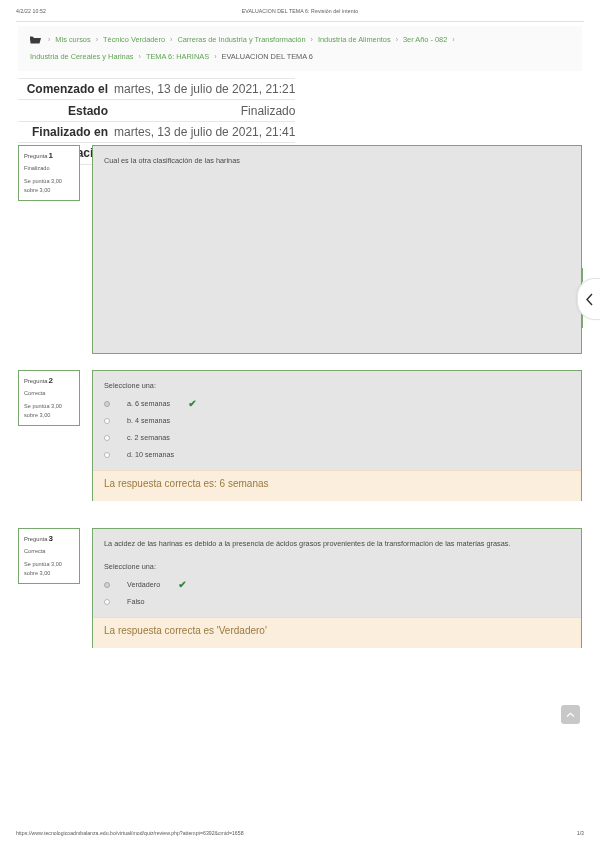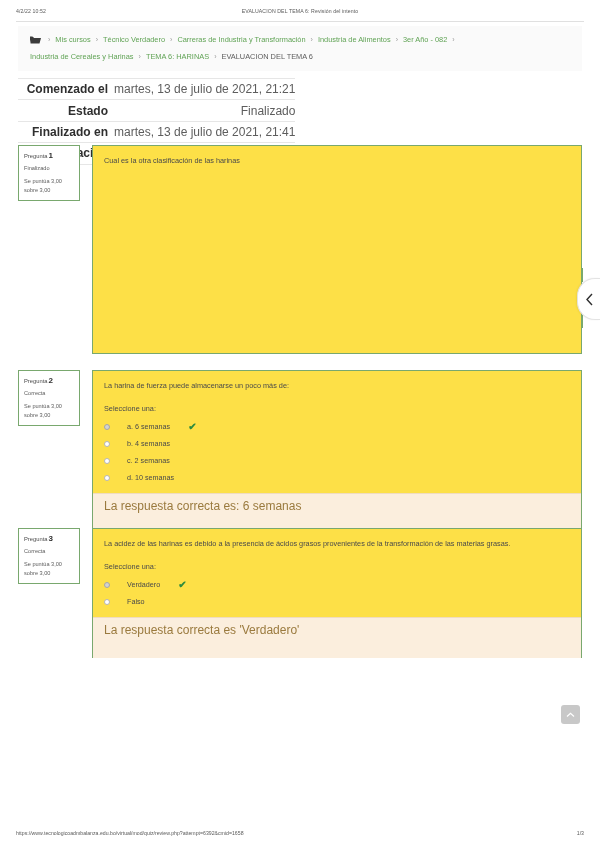--- a/index.html
+++ b/index.html
@@ -137,21 +137,21 @@
     margin-left: 1px;
   }
   .qinfo .qstate { margin-bottom: 4px; }
   .qinfo .qmark { line-height: 8.5px; }
 
   .qbody {
     flex: 1 1 auto;
     margin-left: 12px;
     border: 1px solid #79a86e;
     box-sizing: border-box;
-    background: #fde047;
+    background: #e5e5e5;
     padding: 9px 11px 10px 11px;
     font-size: 7.3px;
     line-height: 12px;
     color: #4a4a4a;
   }
   .qtext { margin-bottom: 11px; }
   .q1 .qbody { padding-bottom: 0; }
   .prompt { margin: 0 0 6px 0; color: #4a4a4a; }
   .answers { margin: 0; padding: 0; list-style: none; }
   .answer {
@@ -178,22 +178,22 @@
     font-size: 10px;
     line-height: 8px;
     margin-left: 6px;
     font-weight: bold;
   }
   .feedback {
     margin-top: 9px;
     background: #fbeedd;
     border-top: 1px solid #f0dcc0;
     color: #9a7a3e;
-    font-size: 12px;
-    padding: 7px 11px 22px 11px;
+    font-size: 10px;
+    padding: 7px 11px 12px 11px;
     line-height: 11px;
   }
   .qbody.has-feedback { padding-bottom: 0; }
   .fb-outer { margin: 0 -11px -1px -11px; }
 
   
   .drawer-toggle {
     position: absolute;
     right: 0;
     top: 278px;
@@ -319,21 +319,20 @@
   </div>
 </div>
 
 <div class="question q2" style="top:370px;">
   <div class="qinfo">
     <div class="qnum"><span>Pregunta</span><b>2</b></div>
     <div class="qstate">Correcta</div>
     <div class="qmark">Se puntúa 3,00 sobre 3,00</div>
   </div>
   <div class="qbody has-feedback">
-    <div class="qtext">La harina de fuerza puede almacenarse un poco más de:</div>
     <div class="prompt">Seleccione una:</div>
     <ul class="answers">
       <li class="answer">
         <span class="radio checked"></span>
         <span>a. 6 semanas</span>
         <span class="check-mark">✔</span>
       </li>
       <li class="answer">
         <span class="radio"></span>
         <span>b. 4 semanas</span>

